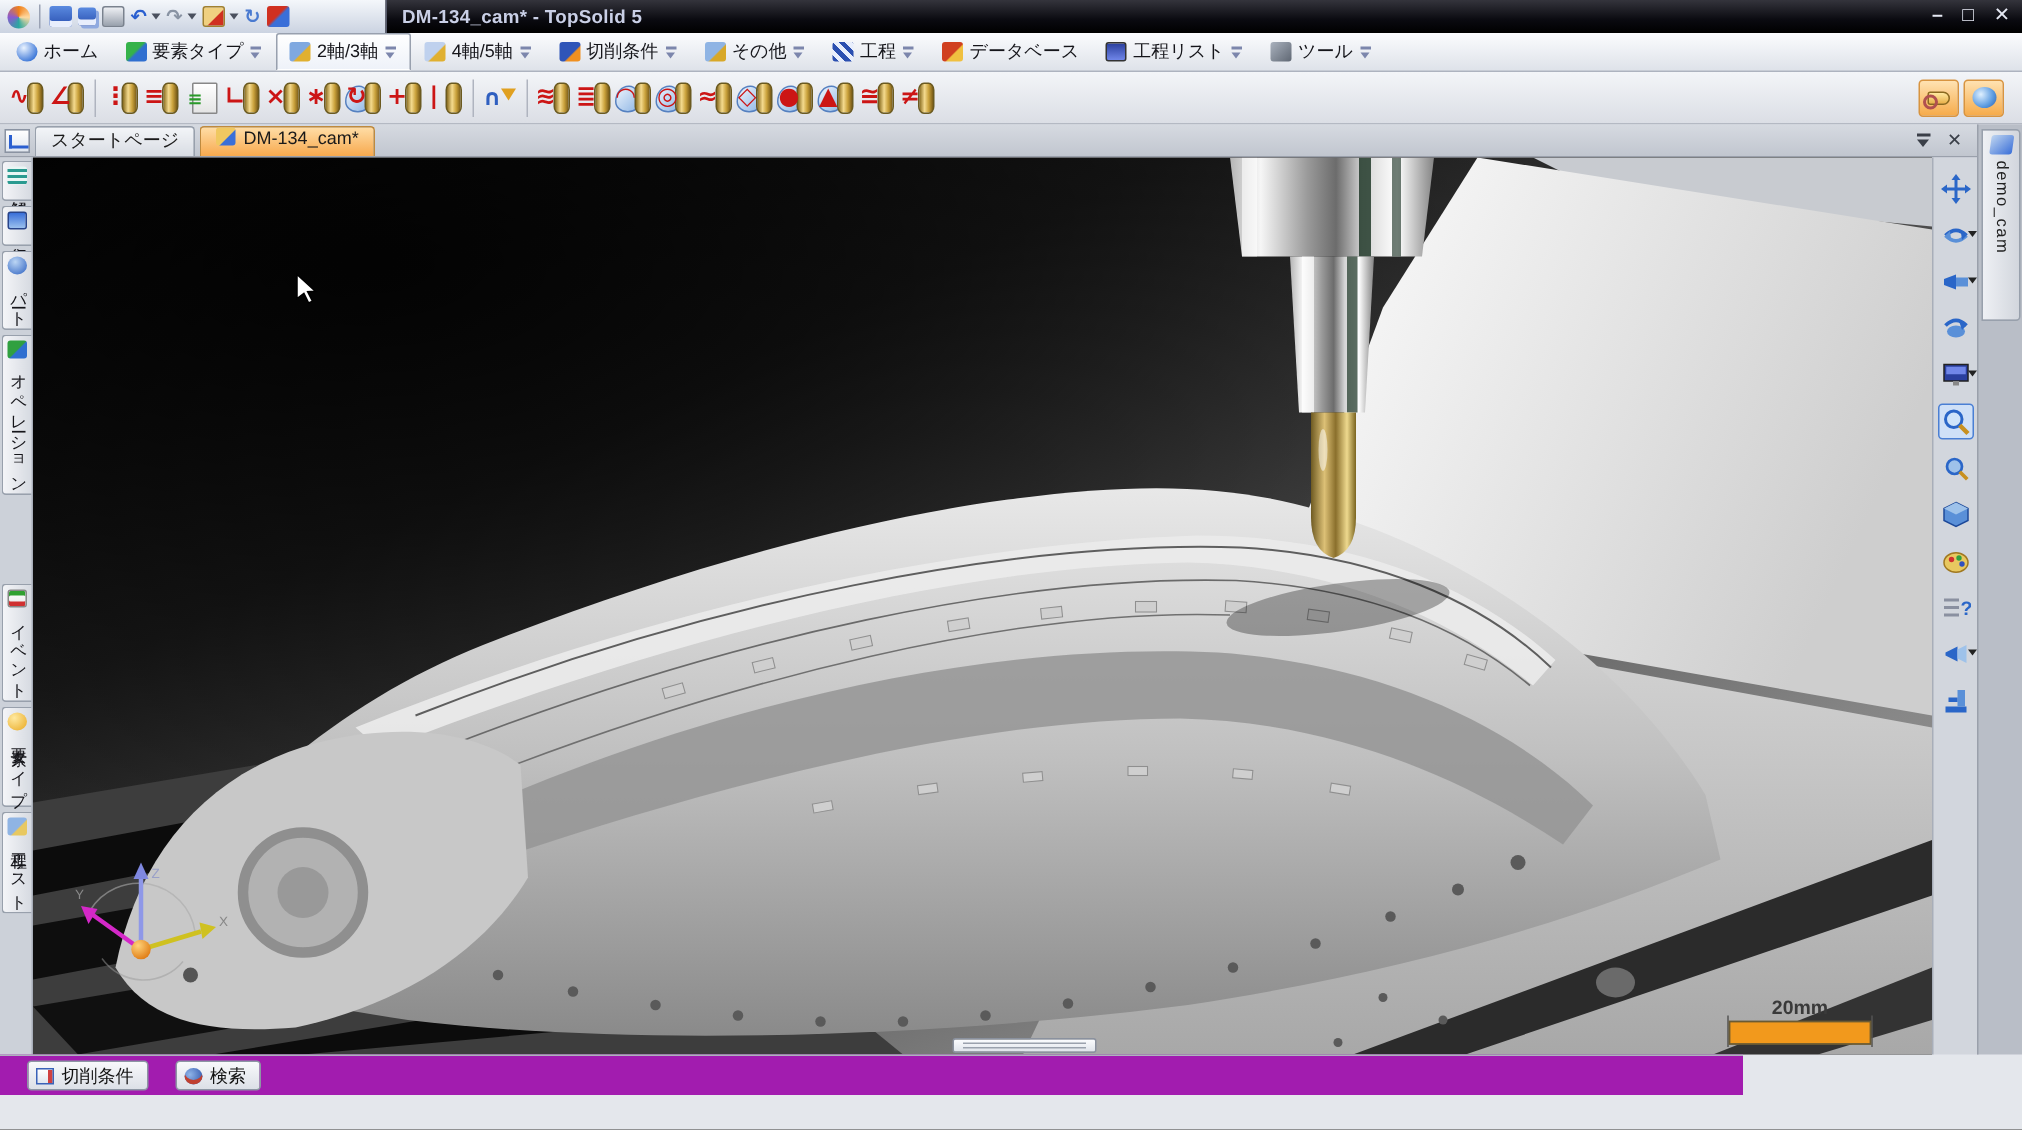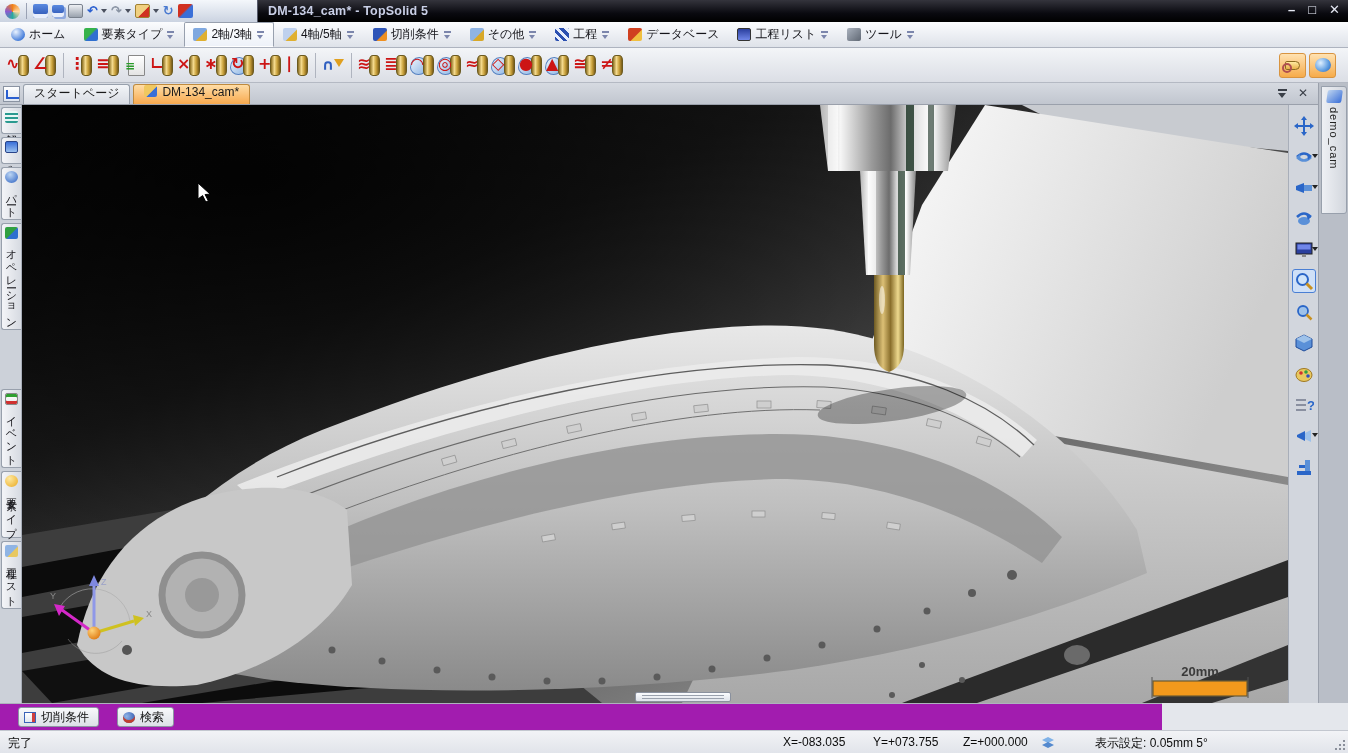--- a/index.html
+++ b/index.html
@@ -658,28 +658,14 @@
     <div class="bbtn">
       <span class="bi bi-cut"></span>
       <span>切削条件</span>
     </div>
     <div class="bbtn">
       <span class="bi bi-search"></span>
       <span>検索</span>
     </div>
   </div>
 
-  <div class="statusbar">
-    <span class="st-state">完了</span>
-    <span class="st-x">X=-083.035</span>
-    <span class="st-y">Y=+073.755</span>
-    <span class="st-z">Z=+000.000</span>
-    <span class="st-layers">
-      <svg width="16" height="13">
-          <path d="M2 4 L8 1 L14 4 L8 7 Z" fill="#7fb2e8"></path>
-          <path d="M2 9 L8 6 L14 9 L8 12 Z" fill="#3a78c8" opacity="0.85"></path>
-        </svg>
-    </span>
-    <span class="st-disp">表示設定: 0.05mm 5°</span>
-    <span class="grip-dots"></span>
-  </div>
 
 </div>
 
 </body></html>

